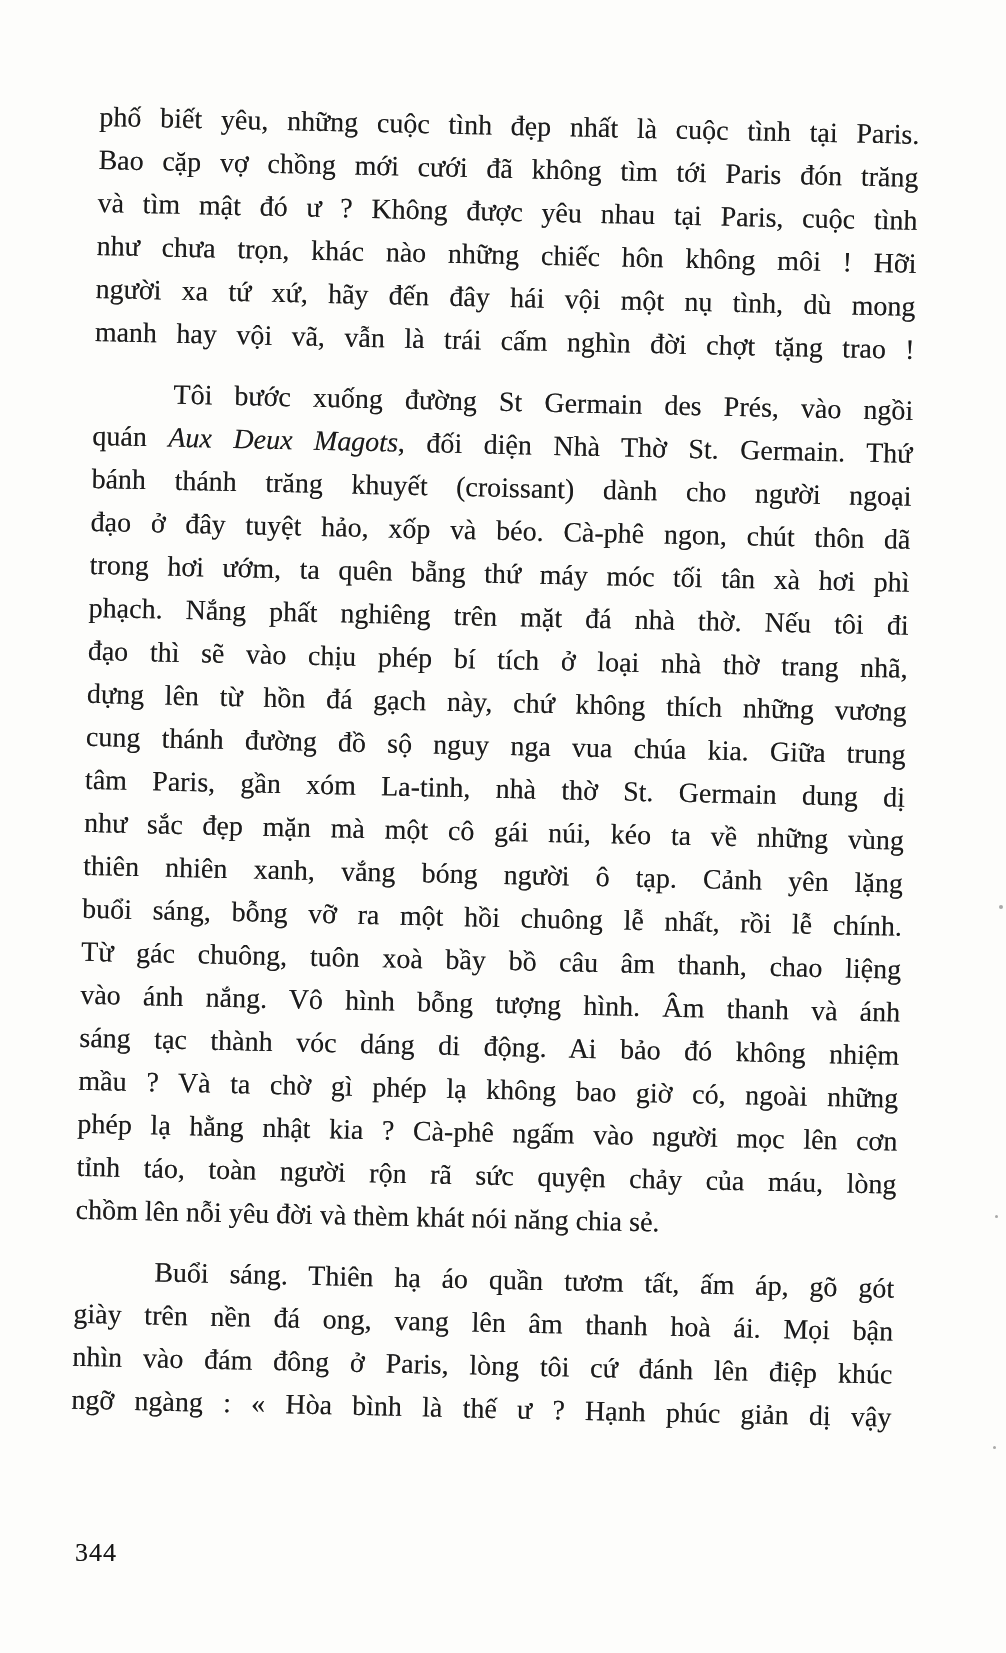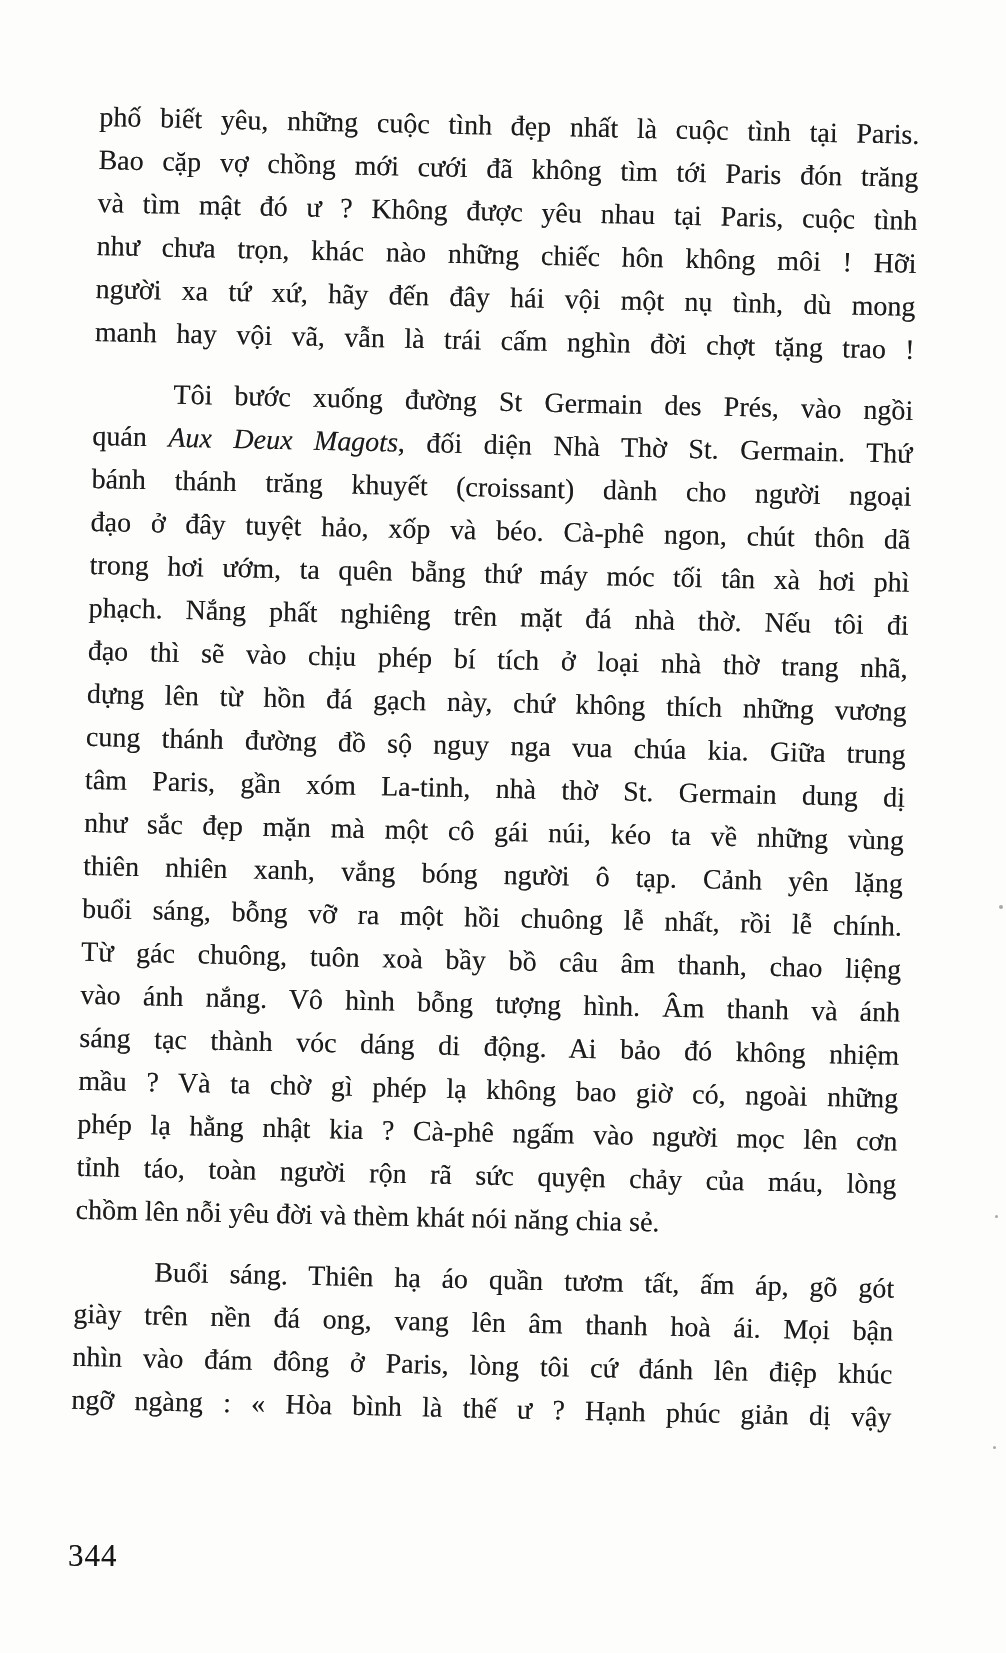--- a/index.html
+++ b/index.html
@@ -40,23 +40,23 @@
   }
   .line.no-just {
     text-align-last: left;
   }
   .para.indent .line:first-child {
     text-indent: 80px;
   }
   .italic { font-style: italic; }
   .page-number {
     position: absolute;
-    left: 68px;
+    left: 75px;
     top: 1538px;
-    font-size: 31px;
+    font-size: 26px;
     color: #161616;
     letter-spacing: 1px;
     text-shadow: 0 0 0.5px rgba(10,10,10,0.5);
   }
   .speck {
     position: absolute;
     width: 4px;
     height: 4px;
     border-radius: 50%;
     background: #7d7d7d;

